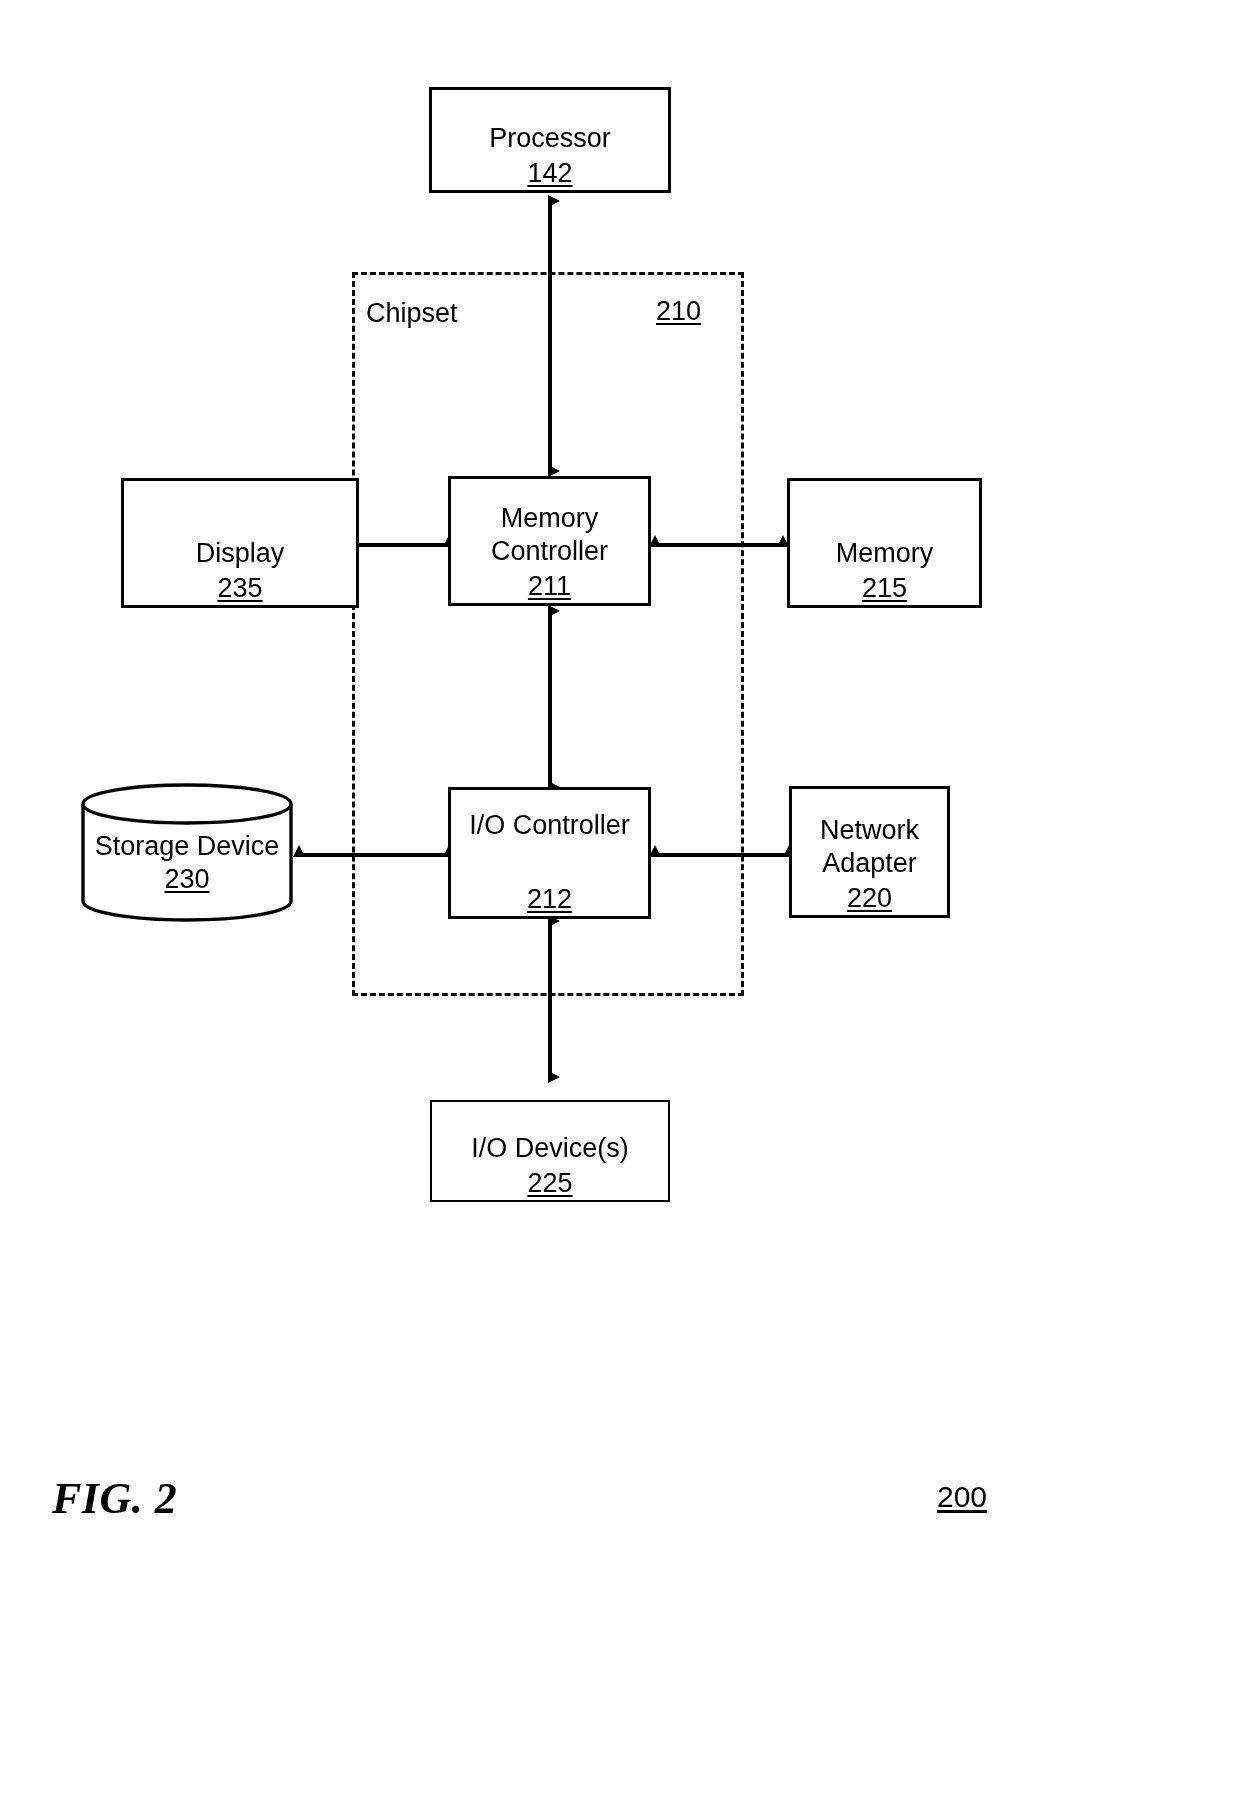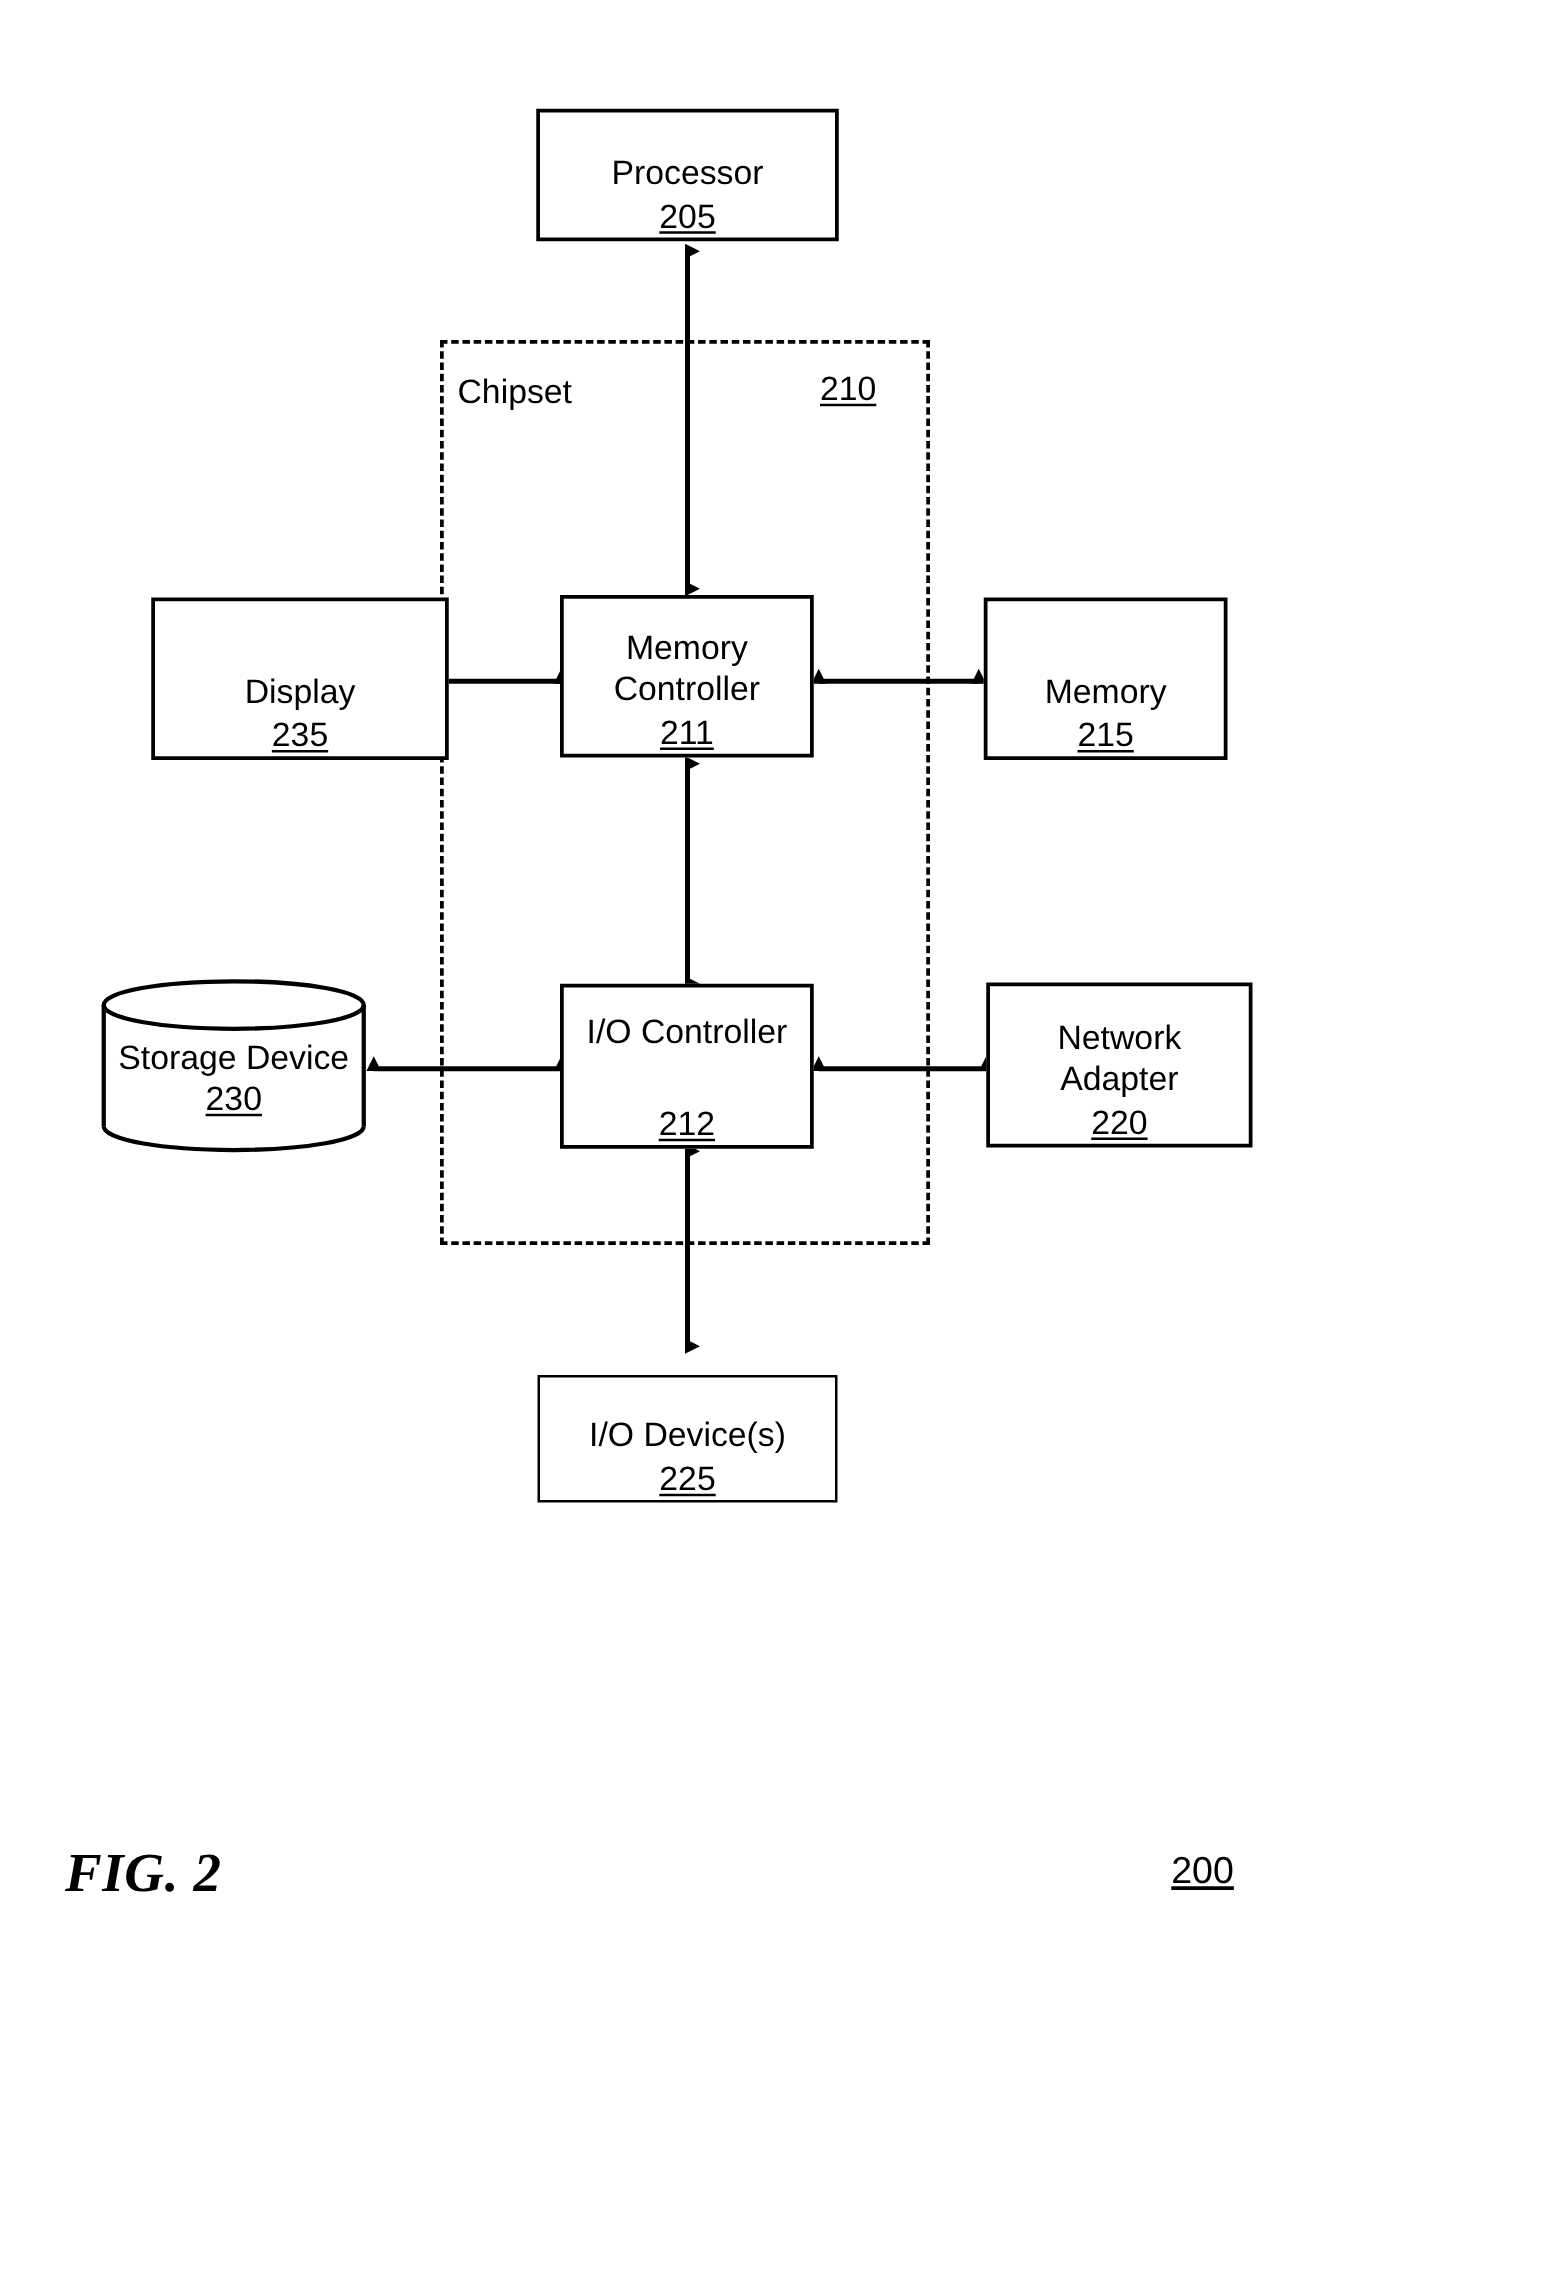--- a/index.html
+++ b/index.html
@@ -209,21 +209,21 @@
         <marker id="ah-d3" markerWidth="12" markerHeight="12" refX="6" refY="10" orient="auto" markerUnits="userSpaceOnUse">
           <path d="M6 0 L12 12 L0 12 Z" fill="#000"></path>
         </marker>
       </defs>
       <line x1="17" y1="11" x2="17" y2="167" stroke="#000" stroke-width="4" marker-start="url(#ah-u3)" marker-end="url(#ah-d3)"></line>
     </svg>
   </div>
 
   <div class="node" style="left:429px; top:87px; width:242px; height:106px;">
     <span class="ttl">Processor</span>
-    <span class="ref">205</span>
+    <span class="ref">142</span>
   </div>
 
   <div class="node" style="left:448px; top:476px; width:203px; height:130px;">
     <span class="ttl">Memory</span>
     <span class="ttl">Controller</span>
     <span class="ref">211</span>
   </div>
 
   <div class="node" style="left:448px; top:787px; width:203px; height:132px;gap:39px;">
     <span class="ttl">I/O Controller</span>
@@ -233,21 +233,21 @@
   <div class="node" style="left:77px; top:478px; width:238px; height:130px;margin-left:44px;">
     <span class="ttl">Display</span>
     <span class="ref">235</span>
   </div>
 
   <div class="node" style="left:787px; top:478px; width:195px; height:130px;">
     <span class="ttl">Memory</span>
     <span class="ref">215</span>
   </div>
 
-  <div class="node" style="left:789px; top:786px; width:213px; height:132px;">
+  <div class="node" style="left:789px; top:786px; width:161px; height:132px;">
     <span class="ttl">Network</span>
     <span class="ttl">Adapter</span>
     <span class="ref">220</span>
   </div>
 
   <div class="node thin" style="left:430px; top:1076px; width:240px; height:102px;">
     <span class="ttl">I/O Device(s)</span>
     <span class="ref">225</span>
   </div>
 

